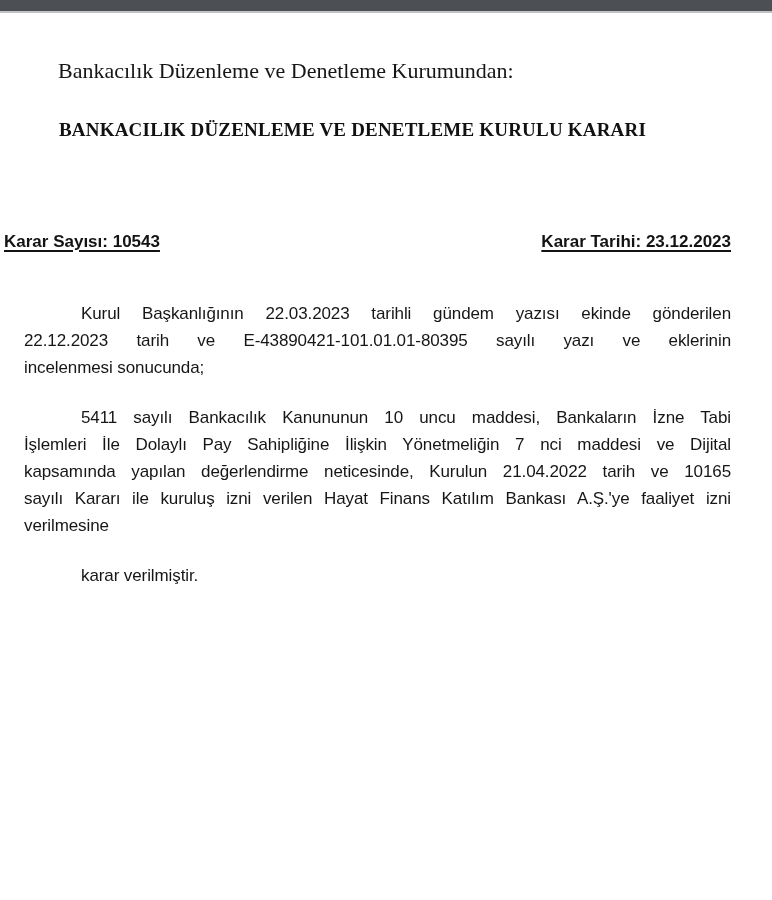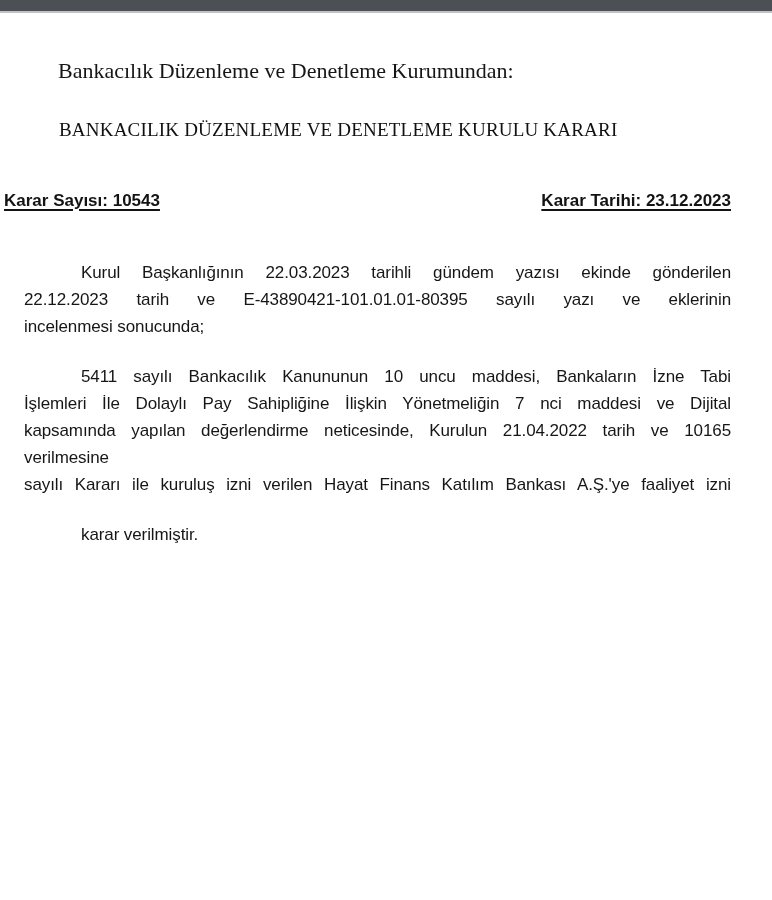--- a/index.html
+++ b/index.html
@@ -33,26 +33,26 @@
     font-weight: 400;
     color: #161616;
     text-decoration-thickness: 2px;
     text-underline-offset: 4px;
   }
   .doc-title {
     margin: 33px 0 0 55px;
     font-family: "Liberation Serif", serif;
     font-size: 19px;
     line-height: 24px;
-    font-weight: 400;
+    font-weight: 700;
     letter-spacing: 0.2px;
     color: #111111;
   }
   .meta-row {
-    margin-top: 47px;
+    margin-top: 88px;
     display: flex;
     justify-content: space-between;
     align-items: baseline;
     font-size: 17px;
     line-height: 24px;
     font-weight: 700;
     color: #131313;
   }
   .meta-row .meta {
     text-decoration: underline;
@@ -103,22 +103,22 @@
     <div class="doc-body" id="paragraphs">
         <div class="para">
           <div class="pline just indent">Kurul Başkanlığının 22.03.2023 tarihli gündem yazısı ekinde gönderilen</div>
           <div class="pline just">22.12.2023 tarih ve E-43890421-101.01.01-80395 sayılı yazı ve eklerinin</div>
           <div class="pline">incelenmesi sonucunda;</div>
         </div>
         <div class="para">
           <div class="pline just indent">5411 sayılı Bankacılık Kanununun 10 uncu maddesi, Bankaların İzne Tabi</div>
           <div class="pline just">İşlemleri İle Dolaylı Pay Sahipliğine İlişkin Yönetmeliğin 7 nci maddesi ve Dijital</div>
           <div class="pline just">kapsamında yapılan değerlendirme neticesinde, Kurulun 21.04.2022 tarih ve 10165</div>
+          <div class="pline just">sayılı Kararı ile kuruluş izni verilen Hayat Finans Katılım Bankası A.Ş.'ye faaliyet izni</div>
           <div class="pline">verilmesine</div>
-          <div class="pline just">sayılı Kararı ile kuruluş izni verilen Hayat Finans Katılım Bankası A.Ş.'ye faaliyet izni</div>
         </div>
         <div class="para">
           <div class="pline indent">karar verilmiştir.</div>
         </div>
       </div>
 
   </div>
 </div>
 
 </body></html>

